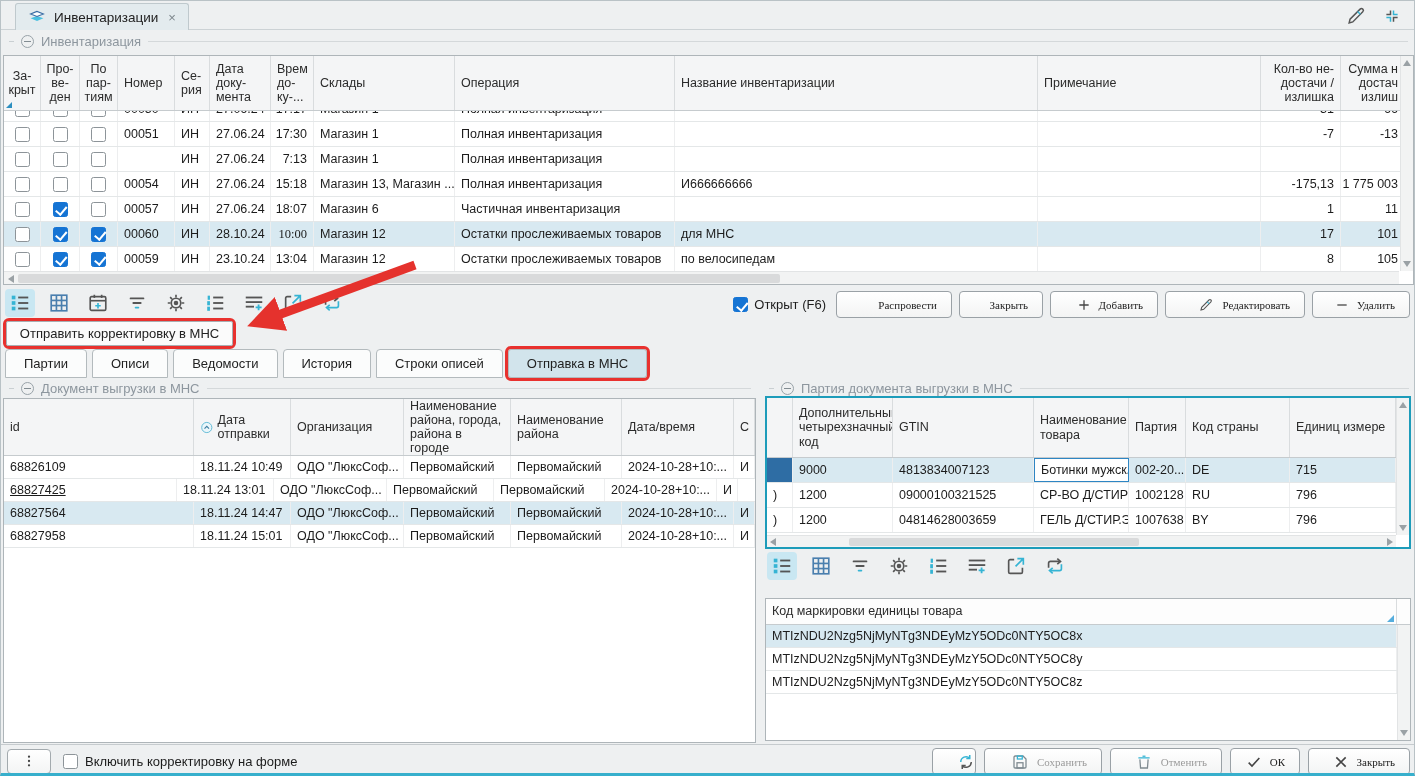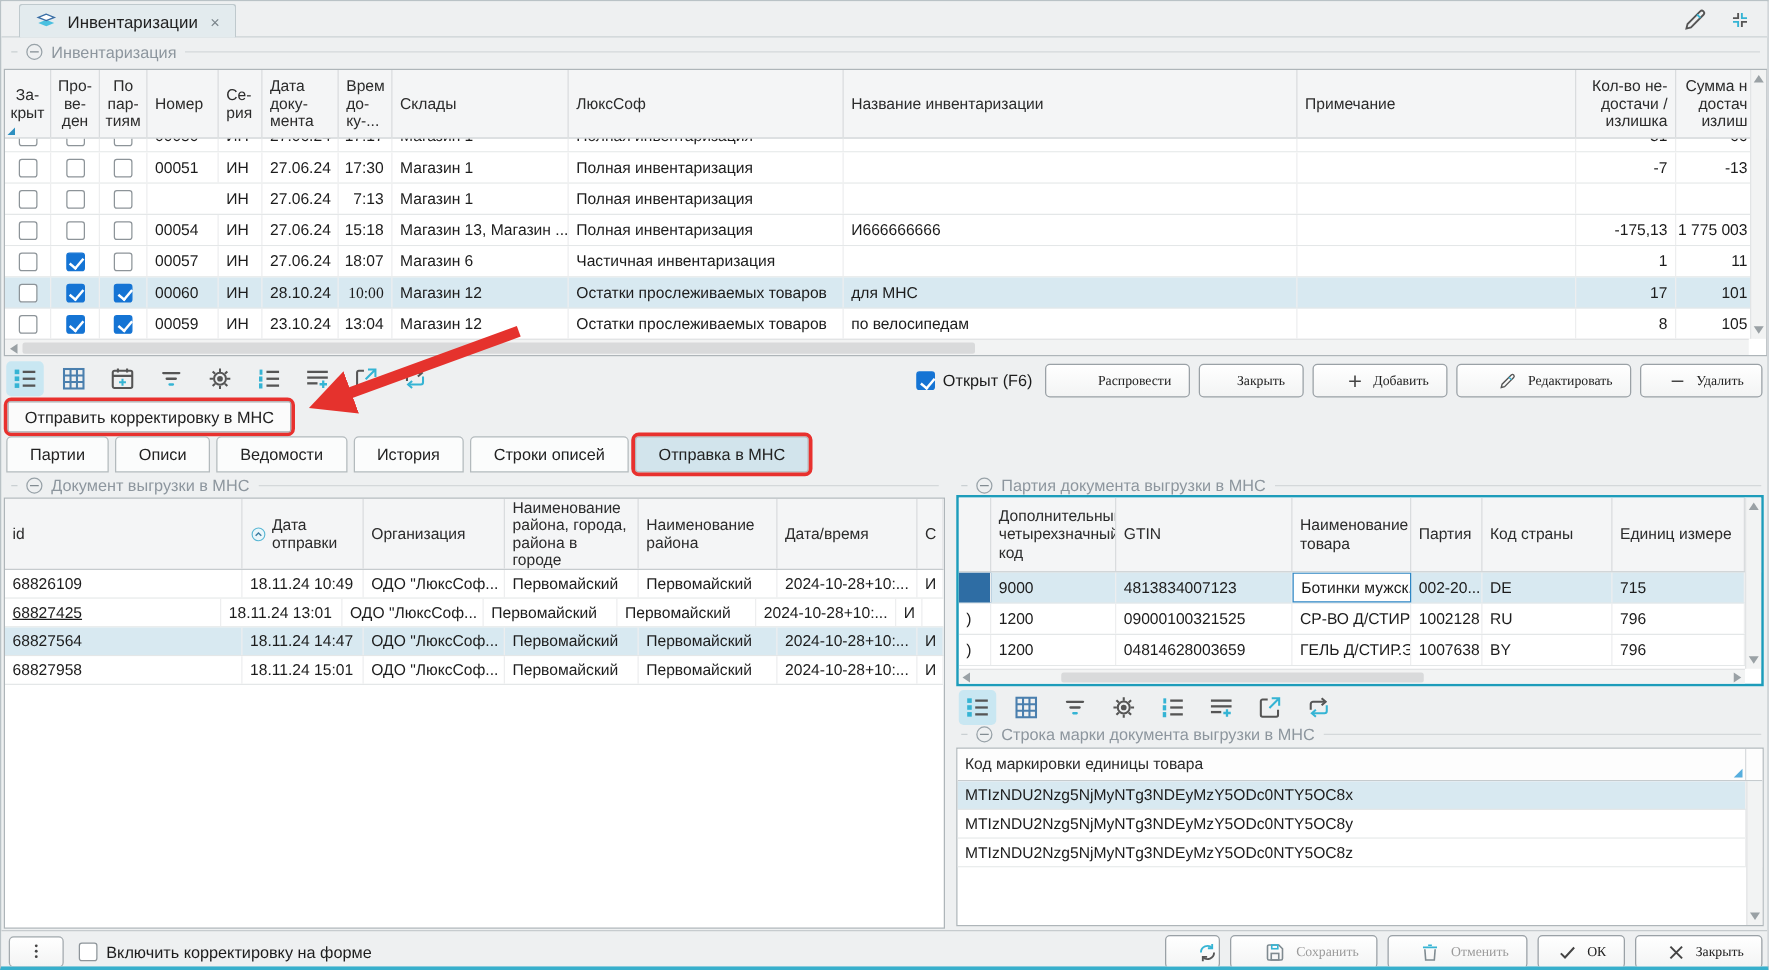--- a/index.html
+++ b/index.html
@@ -271,21 +271,21 @@
         </div>
         <div class="hcell" style="width: 43px;">
           <span>Врем
 до-
 ку-...</span>
         </div>
         <div class="hcell" style="width: 141px;">
           <span>Склады</span>
         </div>
         <div class="hcell" style="width: 220px;">
-          <span>ЛюксСоф</span>
+          <span>Операция</span>
         </div>
         <div class="hcell" style="width: 363px;">
           <span>Название инвентаризации</span>
         </div>
         <div class="hcell" style="width: 223px;">
           <span>Примечание</span>
         </div>
         <div class="hcell r" style="width: 80px;">
           <span>Кол-во не-
 достачи /
@@ -750,26 +750,20 @@
           <use href="#s-ext"></use>
         </svg>
       </div>
       <div class="ticon">
         <svg width="22" height="22">
           <use href="#s-loop"></use>
         </svg>
       </div>
     </div>
 
-  <div class="grow" style="left:768px;top:579px;width:640px">
-    <span class="gdash"></span>
-    <span class="coll"></span>
-    <span>Строка марки документа выгрузки в МНС</span>
-    <span class="gline"></span>
-  </div>
   <div class="tbl" style="left:764px;top:597px;width:646px;height:143px">
     <div class="thead" id="mark-head" style="height:26px;background:#fdfdfd">
         <div class="hcell" style="width: 631px;">
           <span>Код маркировки единицы товара</span>
         </div>
       </div>
     <div class="tbody" id="mark-body">
         <div class="trow sel">
           <div class="tcell" style="width: 631px;">MTIzNDU2Nzg5NjMyNTg3NDEyMzY5ODc0NTY5OC8x</div>
         </div>

